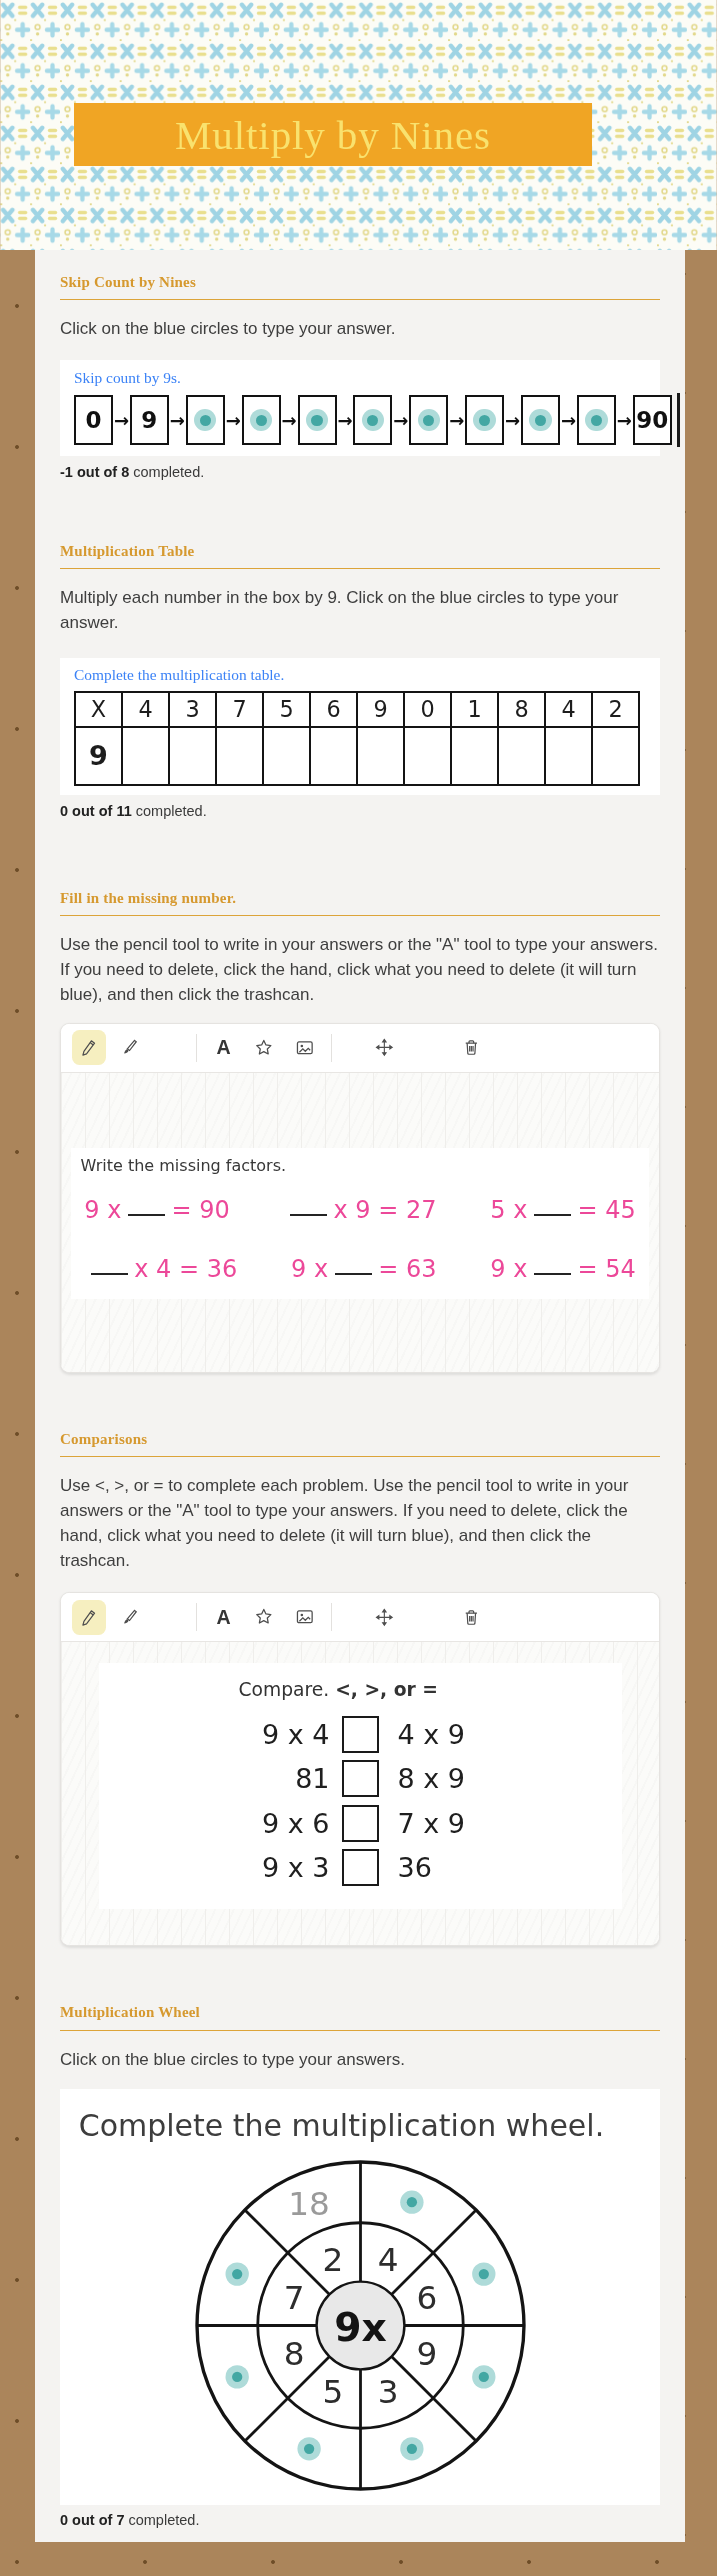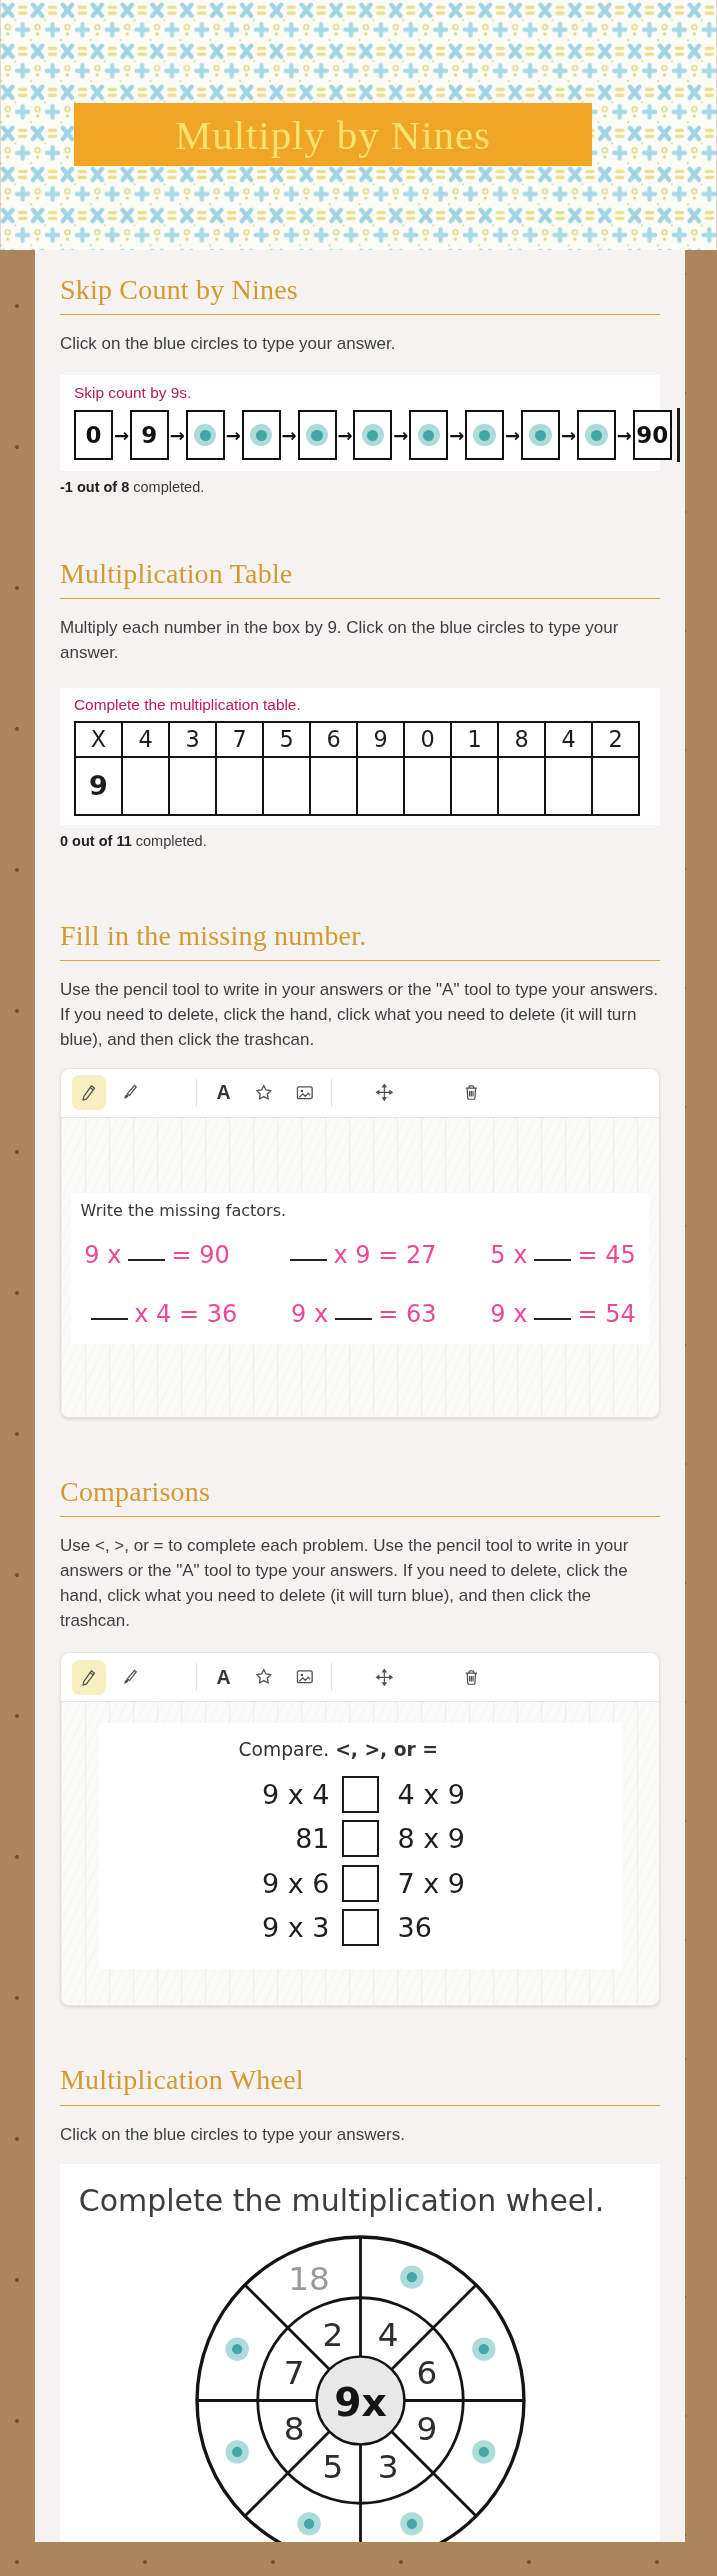--- a/index.html
+++ b/index.html
@@ -19,31 +19,31 @@
     position:absolute; top:103px; left:74px; width:518px; height:63px;
     background:#f0a524; display:flex; align-items:center; justify-content:center;
     font-family:"Liberation Serif", serif; font-size:41px; font-weight:500;
     color:#f9e26e; letter-spacing:0.9px;
   }
   .card{
     position:absolute; top:250px; left:35px; width:650px; height:2292px;
     background:#f4f3f1; padding:0 25px; overflow:hidden;
   }
   .section-heading{
-    font-family:"Liberation Serif", serif; font-weight:400; font-size:28px;
+    font-family:"Liberation Serif", serif; font-weight:700; font-size:15px;
     color:#d6992f; letter-spacing:0.2px;
   }
   .rule{ border:none; border-top:0.9px solid #dca439; margin-top:8.4px; }
   .instr{ margin-top:16px; font-size:17px; line-height:1.48; color:#3e3e3e; }
   .completed{ font-size:14.5px; color:#3a3a3a; margin-top:7.5px; }
   .completed b{ color:#222; }
 
   
   .wpanel{ background:#fff; margin-top:18.7px; padding:8.4px 14px 9.3px; }
-  .panel-label{ font-family:Liberation Sans, sans-serif; font-size:15.4px; color:#be185d; }
+  .panel-label{ font-family:Liberation Serif, serif; font-size:15.4px; color:#3b82f6; }
 
   
   .skip-row{ display:flex; align-items:center; margin-top:6.5px; }
   .sbox{
     width:39px; height:50px; border:2.3px solid #121212; background:#fff;
     display:flex; align-items:center; justify-content:center; flex:0 0 auto;
     font-family:"DejaVu Sans", sans-serif; font-weight:700; font-size:23px; color:#111;
   }
   .arr{ font-family:"DejaVu Sans", sans-serif; font-weight:700; font-size:18px; color:#111; margin:0 0.9px; flex:1; text-align:center; }
   .endbar{ width:2.3px; height:54px; background:#1a1a1a; margin-left:5.6px; flex:0 0 auto;}

